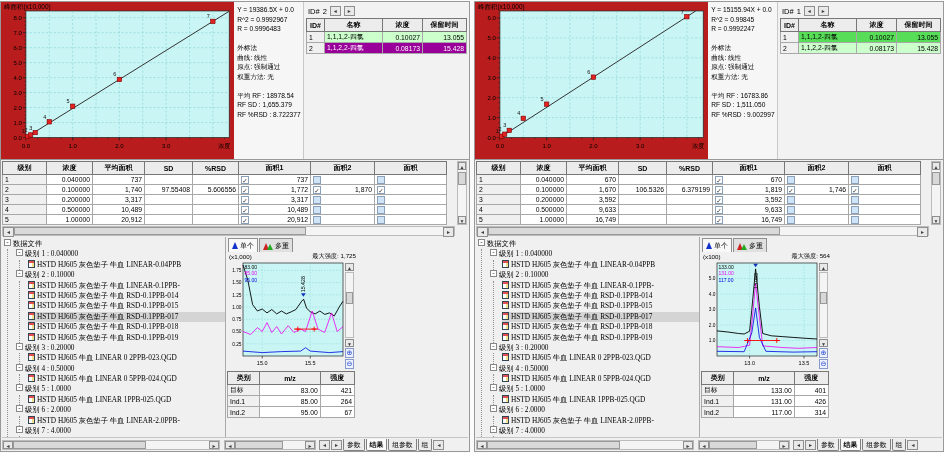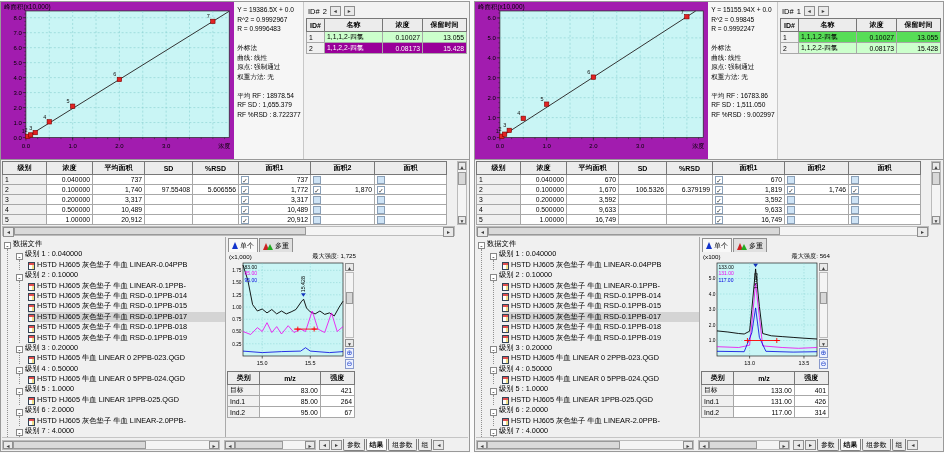--- a/index.html
+++ b/index.html
@@ -1,19 +1,19 @@
 <!DOCTYPE html>
 <html><head>
 <meta charset="utf-8">
 <style>
   *{box-sizing:border-box;margin:0;padding:0;}
   body{width:944px;height:453px;position:relative;background:#fbfbfb;
        font-family:"Liberation Sans",sans-serif;color:#000;overflow:hidden;}
   .panel{position:absolute;top:1px;width:470px;height:451px;background:#f0f0f0;border:1px solid #999;}
-  .top-row{display:flex;height:158px;background:#a21caf;border-bottom:1px solid #999;}
+  .top-row{display:flex;height:158px;background:#b91c1c;border-bottom:1px solid #999;}
   .calib-wrap{width:234px;height:157px;}
   .stats{width:70px;font-size:6.6px;line-height:1.45;padding:3px 1px 0 3px;white-space:pre-line;
          border-right:1px solid #c8c8c8;background:#f6f6f6;overflow:hidden;}
   .id-area{flex:1;background:#f2f2f2;padding:2px;}
   .id-head{display:flex;align-items:center;gap:3px;font-size:7.5px;height:14px;padding-left:2px;}
   .sbtn{display:inline-block;width:11px;height:10px;border:1px solid #8f8f8f;background:#e9e9e9;}
   .g::before{display:block;font-size:5px;line-height:8px;text-align:center;color:#404040;}
   .g-left::before{content:"◄";}
   .g-right::before{content:"►";}
   .g-up::before{content:"▲";}
@@ -49,21 +49,21 @@
   .vscroll .sbtn{width:8px;height:8px;}
   .vtrack{flex:1;position:relative;}
   .vthumb{position:absolute;left:0;right:0;top:2px;height:13px;background:#d8d8d8;border:1px solid #999;}
   .hscroll{position:absolute;left:1px;right:14px;bottom:1px;height:10px;display:flex;
            border:1px solid #bbb;background:#f4f4f4;}
   .htrack{flex:1;position:relative;}
   .hthumb{position:absolute;top:0;bottom:0;left:0;width:68%;background:#d9d9d9;border:1px solid #999;}
   .bottom-row{display:flex;height:200px;}
   .tree-wrap{width:224px;font-size:7.3px;line-height:10.4px;padding:2px 0 0 3px;overflow:hidden;
              white-space:nowrap;}
-  .tnode{display:flex;align-items:flex-end;gap:2px;height:10.4px;}
+  .tnode{display:flex;align-items:flex-start;gap:2px;height:10.4px;font-family:Liberation Serif, serif;}
   .texp{width:7px;height:7px;border:1px solid #888;background:#fff;font-size:7px;line-height:5px;
         text-align:center;flex:0 0 auto;}
   .texp::before{content:"-";}
   .ficon{width:7px;height:8px;border:1px solid #345;background:#fff;
          box-shadow:inset 0 2px 0 #e05050, inset -2px 0 0 #f2e08a;flex:0 0 auto;}
   .tchildren{margin-left:3px;padding-left:8px;border-left:1px dotted #909090;}
   .tsel{background:#d4d4d4;}
   .chrom-panel{width:134px;border-left:1px solid #aaa;background:#f0f0f0;padding:1px;}
   .ctabs{display:flex;gap:1px;height:14px;padding-left:1px;}
   .ctab{display:flex;align-items:center;gap:2px;border:1px solid #909090;border-bottom:none;

